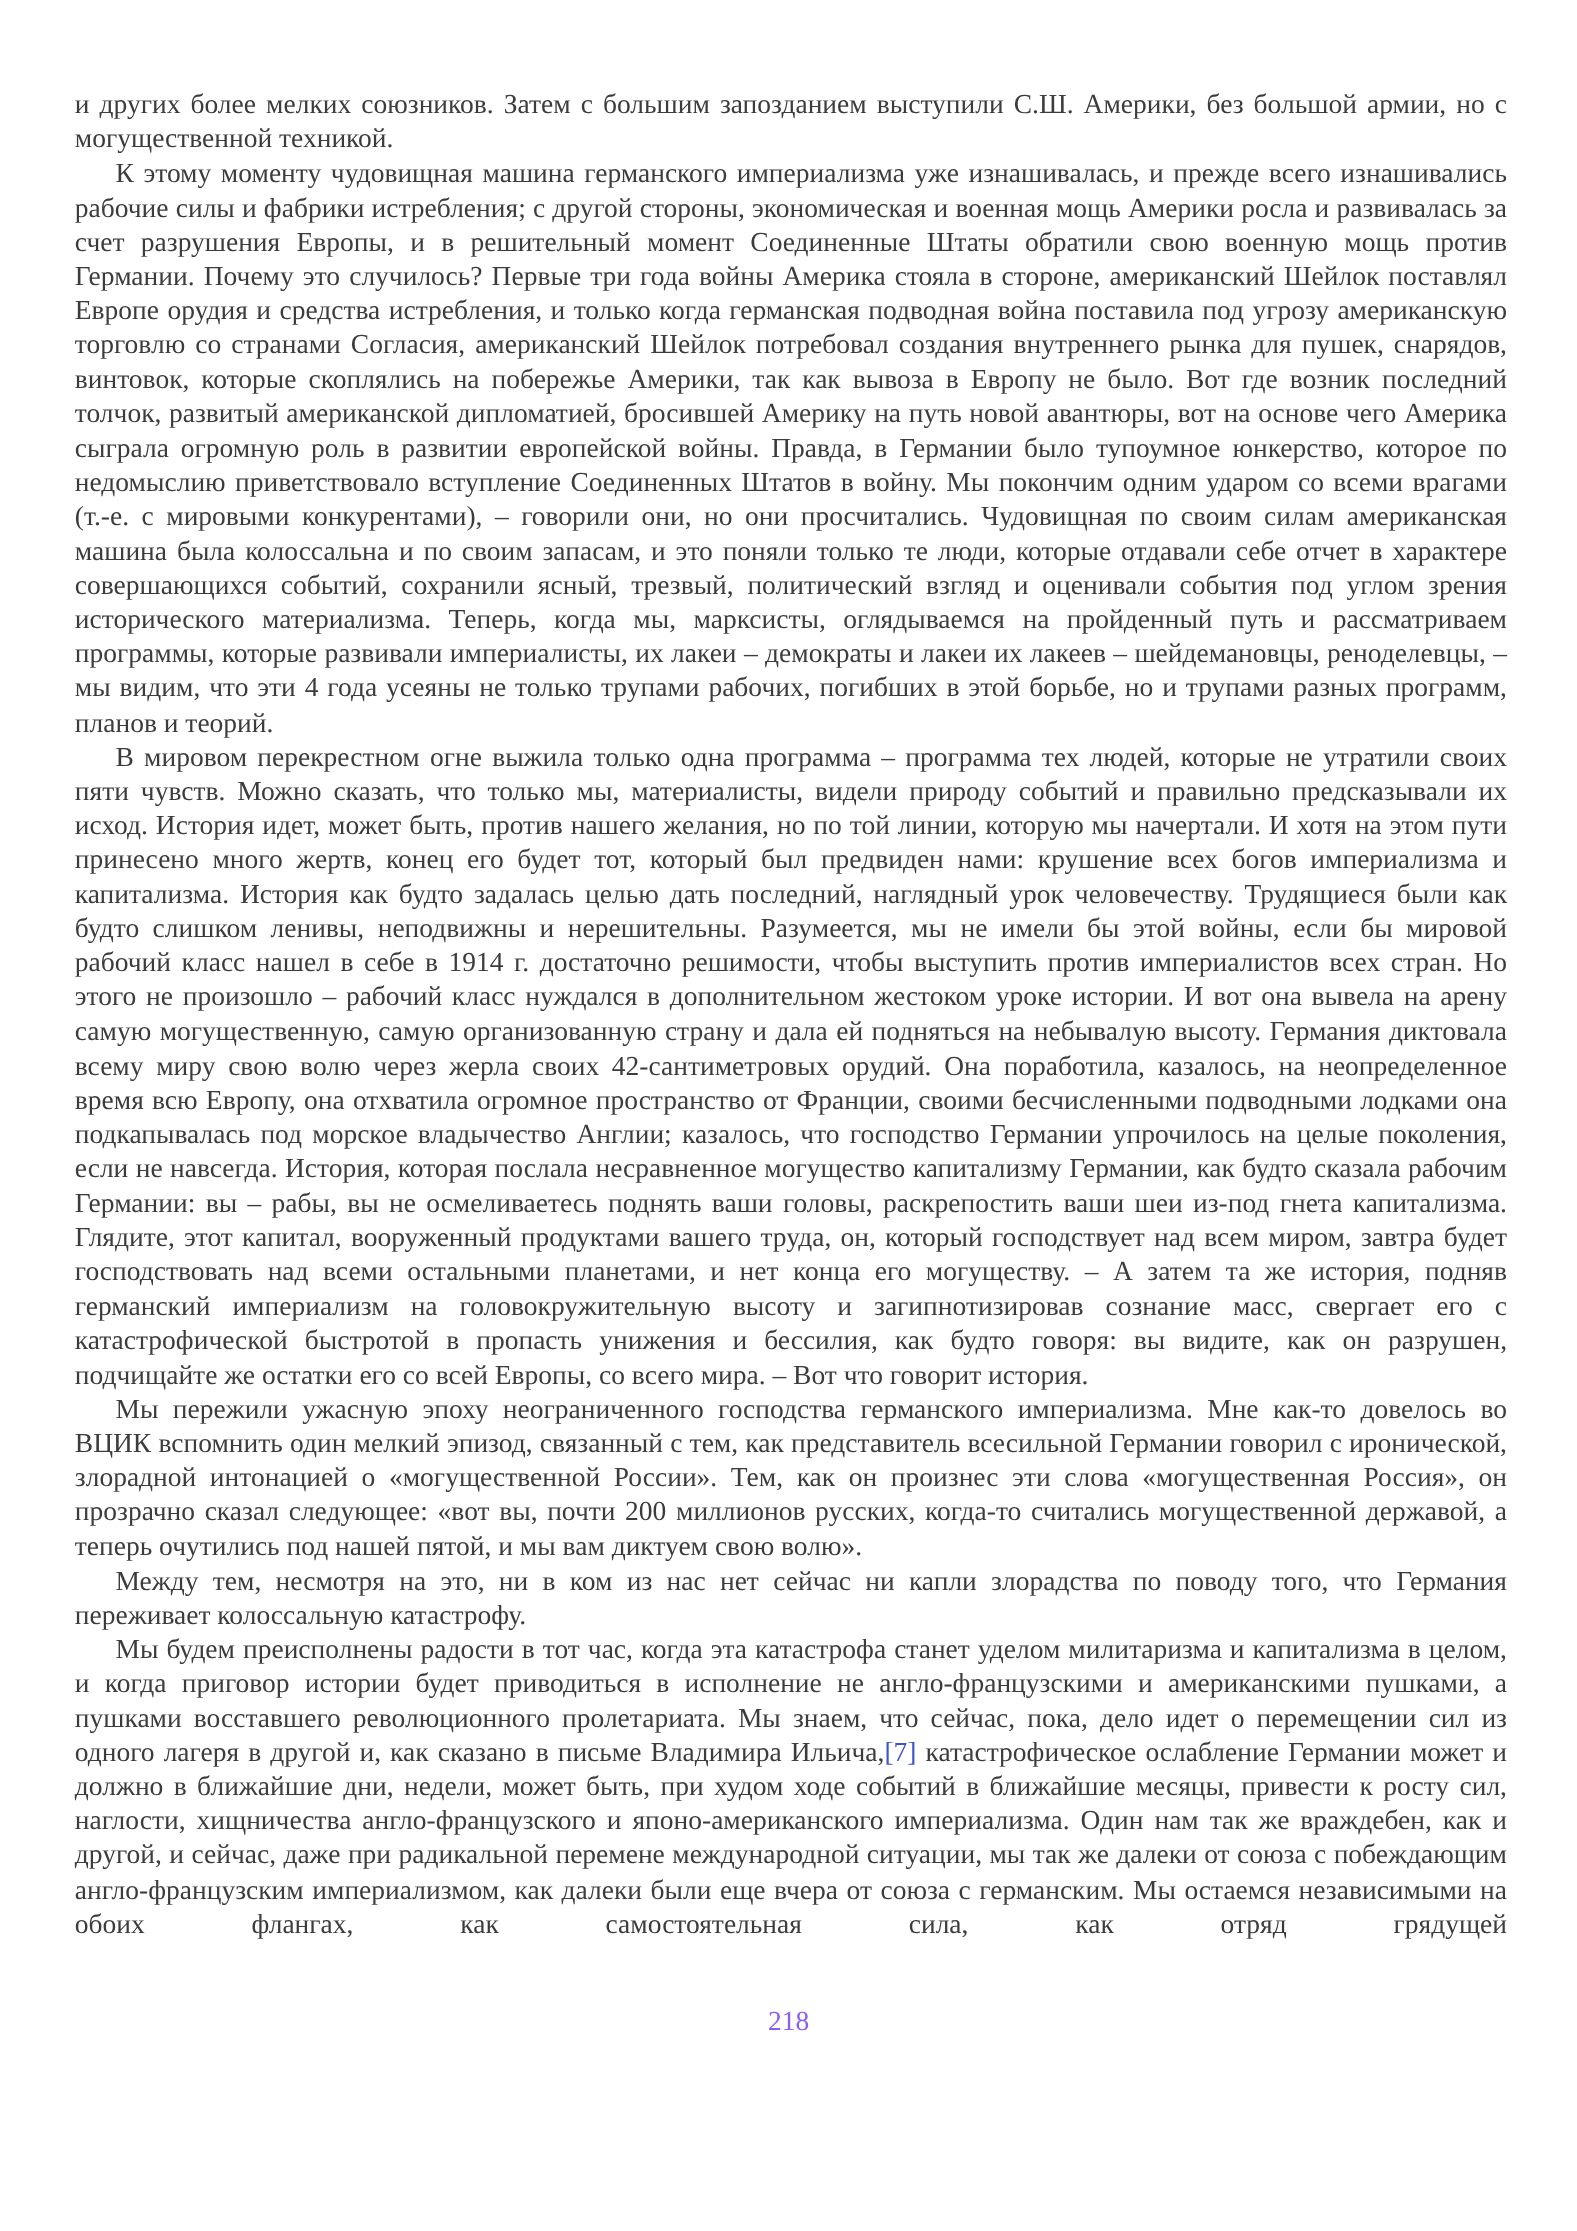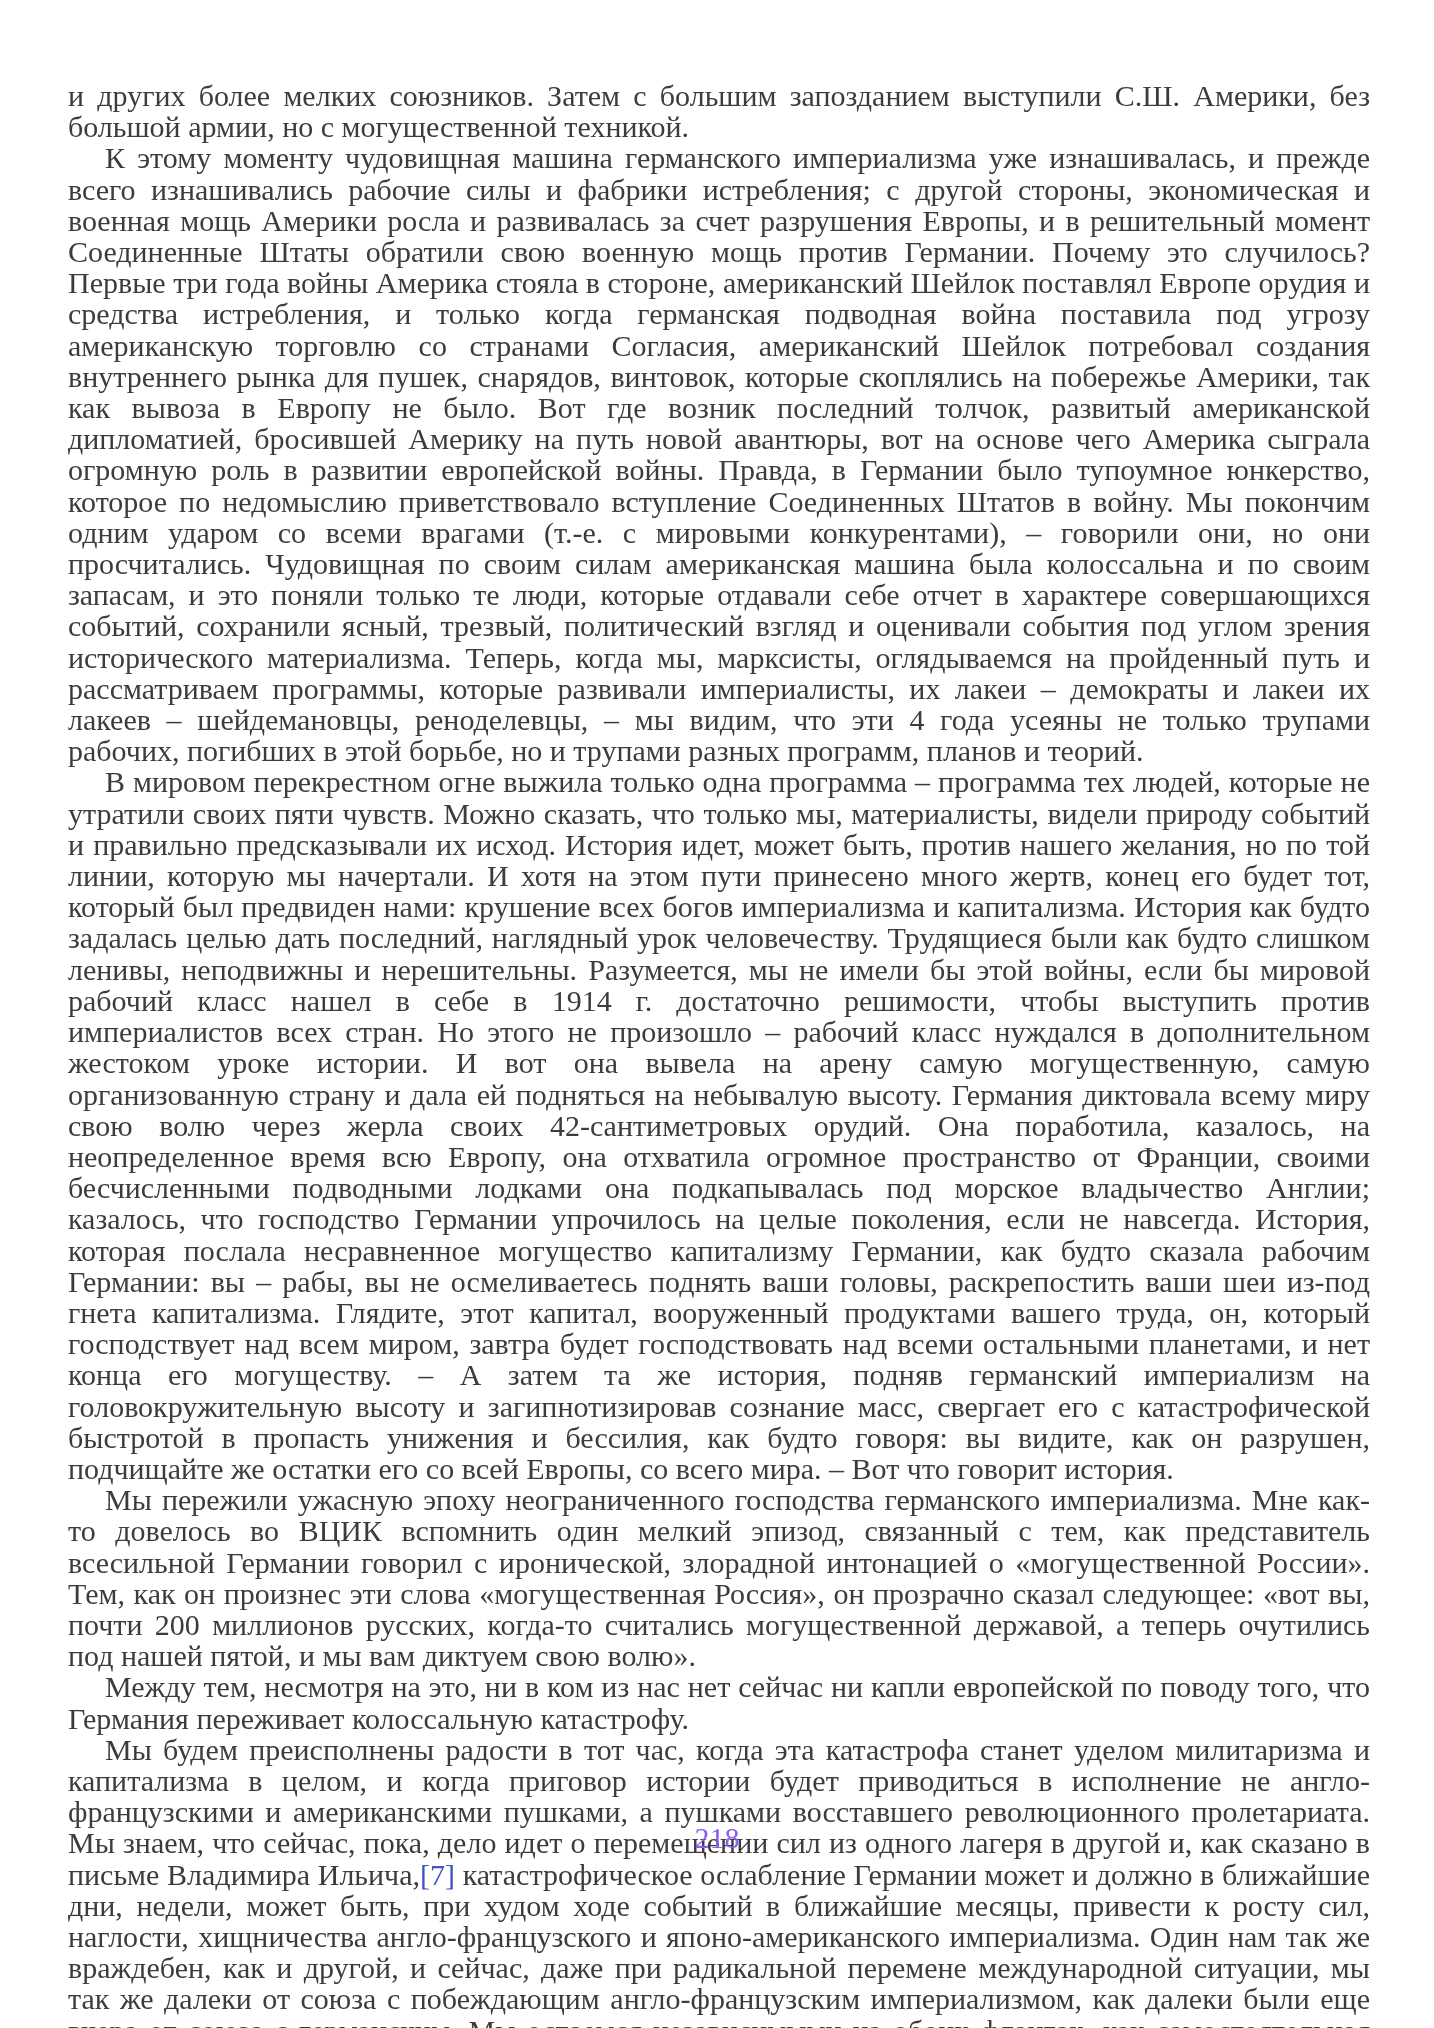--- a/index.html
+++ b/index.html
@@ -8,21 +8,21 @@
     background: #ffffff;
   }
   .page {
     position: relative;
     width: 1434px;
     height: 2028px;
     box-sizing: border-box;
     padding: 80px 64px 0 68px;
     background: #ffffff;
     font-family: "Liberation Serif", "DejaVu Serif", serif;
-    font-size: 30px;
+    font-size: 25px;
     line-height: 31.2px;
     color: #3c3c3c;
     overflow: hidden;
   }
   .para {
     margin: 0;
     text-align: justify;
     text-indent: 37px;
   }
   .para.no-indent {
@@ -53,19 +53,19 @@
 <div class="page">
 
   <p class="para no-indent">и других более мелких союзников. Затем с большим запозданием выступили С.Ш. Америки, без большой армии, но с могущественной техникой.</p>
 
   <p class="para">К этому моменту чудовищная машина германского империализма уже изнашивалась, и прежде всего изнашивались рабочие силы и фабрики истребления; с другой стороны, экономическая и военная мощь Америки росла и развивалась за счет разрушения Европы, и в решительный момент Соединенные Штаты обратили свою военную мощь против Германии. Почему это случилось? Первые три года войны Америка стояла в стороне, американский Шейлок поставлял Европе орудия и средства истребления, и только когда германская подводная война поставила под угрозу американскую торговлю со странами Согласия, американский Шейлок потребовал создания внутреннего рынка для пушек, снарядов, винтовок, которые скоплялись на побережье Америки, так как вывоза в Европу не было. Вот где возник последний толчок, развитый американской дипломатией, бросившей Америку на путь новой авантюры, вот на основе чего Америка сыграла огромную роль в развитии европейской войны. Правда, в Германии было тупоумное юнкерство, которое по недомыслию приветствовало вступление Соединенных Штатов в войну. Мы покончим одним ударом со всеми врагами (т.-е. с мировыми конкурентами), – говорили они, но они просчитались. Чудовищная по своим силам американская машина была колоссальна и по своим запасам, и это поняли только те люди, которые отдавали себе отчет в характере совершающихся событий, сохранили ясный, трезвый, политический взгляд и оценивали события под углом зрения исторического материализма. Теперь, когда мы, марксисты, оглядываемся на пройденный путь и рассматриваем программы, которые развивали империалисты, их лакеи – демократы и лакеи их лакеев – шейдемановцы, реноделевцы, – мы видим, что эти 4 года усеяны не только трупами рабочих, погибших в этой борьбе, но и трупами разных программ, планов и теорий.</p>
 
   <p class="para">В мировом перекрестном огне выжила только одна программа – программа тех людей, которые не утратили своих пяти чувств. Можно сказать, что только мы, материалисты, видели природу событий и правильно предсказывали их исход. История идет, может быть, против нашего желания, но по той линии, которую мы начертали. И хотя на этом пути принесено много жертв, конец его будет тот, который был предвиден нами: крушение всех богов империализма и капитализма. История как будто задалась целью дать последний, наглядный урок человечеству. Трудящиеся были как будто слишком ленивы, неподвижны и нерешительны. Разумеется, мы не имели бы этой войны, если бы мировой рабочий класс нашел в себе в 1914 г. достаточно решимости, чтобы выступить против империалистов всех стран. Но этого не произошло – рабочий класс нуждался в дополнительном жестоком уроке истории. И вот она вывела на арену самую могущественную, самую организованную страну и дала ей подняться на небывалую высоту. Германия диктовала всему миру свою волю через жерла своих 42-сантиметровых орудий. Она поработила, казалось, на неопределенное время всю Европу, она отхватила огромное пространство от Франции, своими бесчисленными подводными лодками она подкапывалась под морское владычество Англии; казалось, что господство Германии упрочилось на целые поколения, если не навсегда. История, которая послала несравненное могущество капитализму Германии, как будто сказала рабочим Германии: вы – рабы, вы не осмеливаетесь поднять ваши головы, раскрепостить ваши шеи из-под гнета капитализма. Глядите, этот капитал, вооруженный продуктами вашего труда, он, который господствует над всем миром, завтра будет господствовать над всеми остальными планетами, и нет конца его могуществу. – А затем та же история, подняв германский империализм на головокружительную высоту и загипнотизировав сознание масс, свергает его с катастрофической быстротой в пропасть унижения и бессилия, как будто говоря: вы видите, как он разрушен, подчищайте же остатки его со всей Европы, со всего мира. – Вот что говорит история.</p>
 
   <p class="para">Мы пережили ужасную эпоху неограниченного господства германского империализма. Мне как-то довелось во ВЦИК вспомнить один мелкий эпизод, связанный с тем, как представитель всесильной Германии говорил с иронической, злорадной интонацией о «могущественной России». Тем, как он произнес эти слова «могущественная Россия», он прозрачно сказал следующее: «вот вы, почти 200 миллионов русских, когда-то считались могущественной державой, а теперь очутились под нашей пятой, и мы вам диктуем свою волю».</p>
 
-  <p class="para">Между тем, несмотря на это, ни в ком из нас нет сейчас ни капли европейской по поводу того, что Германия переживает колоссальную катастрофу.</p>
+  <p class="para">Между тем, несмотря на это, ни в ком из нас нет сейчас ни капли злорадства по поводу того, что Германия переживает колоссальную катастрофу.</p>
 
   <p class="para continues"><span>Мы будем преисполнены радости в тот час, когда эта катастрофа станет уделом милитаризма и капитализма в целом, и когда приговор истории будет приводиться в исполнение не англо-французскими и американскими пушками, а пушками восставшего революционного пролетариата. Мы знаем, что сейчас, пока, дело идет о перемещении сил из одного лагеря в другой и, как сказано в письме Владимира Ильича,</span><a class="footnote-link">[7]</a><span> катастрофическое ослабление Германии может и должно в ближайшие дни, недели, может быть, при худом ходе событий в ближайшие месяцы, привести к росту сил, наглости, хищничества англо-французского и японо-американского империализма. Один нам так же враждебен, как и другой, и сейчас, даже при радикальной перемене международной ситуации, мы так же далеки от союза с побеждающим англо-французским империализмом, как далеки были еще вчера от союза с германским. Мы остаемся независимыми на обоих флангах, как самостоятельная сила, как отряд грядущей</span></p>
 
   <div class="page-number">218</div>
 
 </div>
 
 </body></html>

